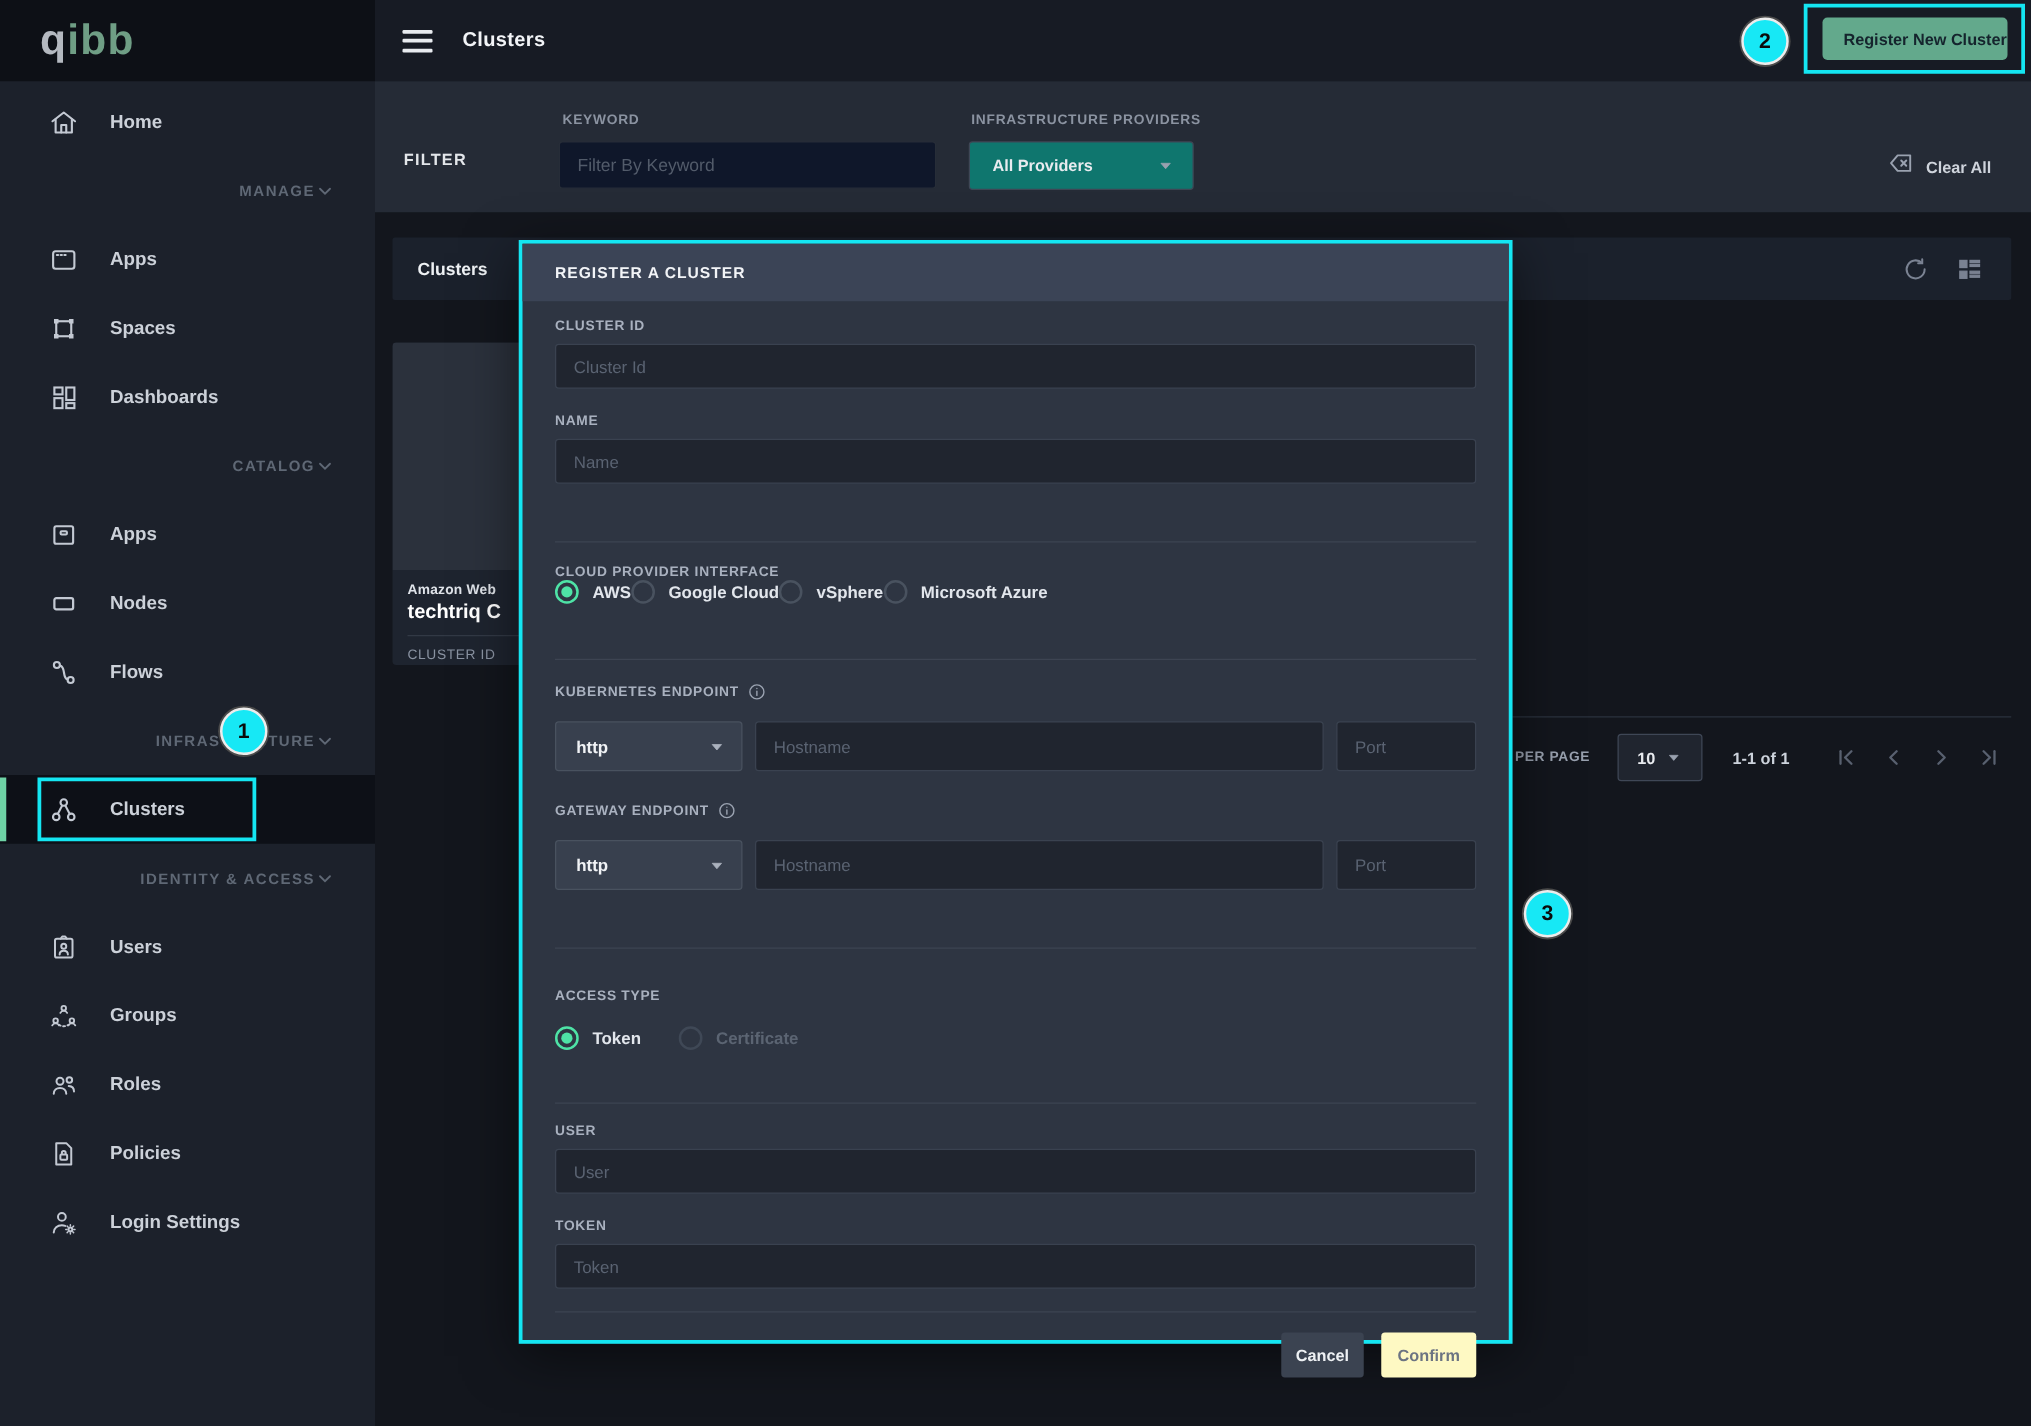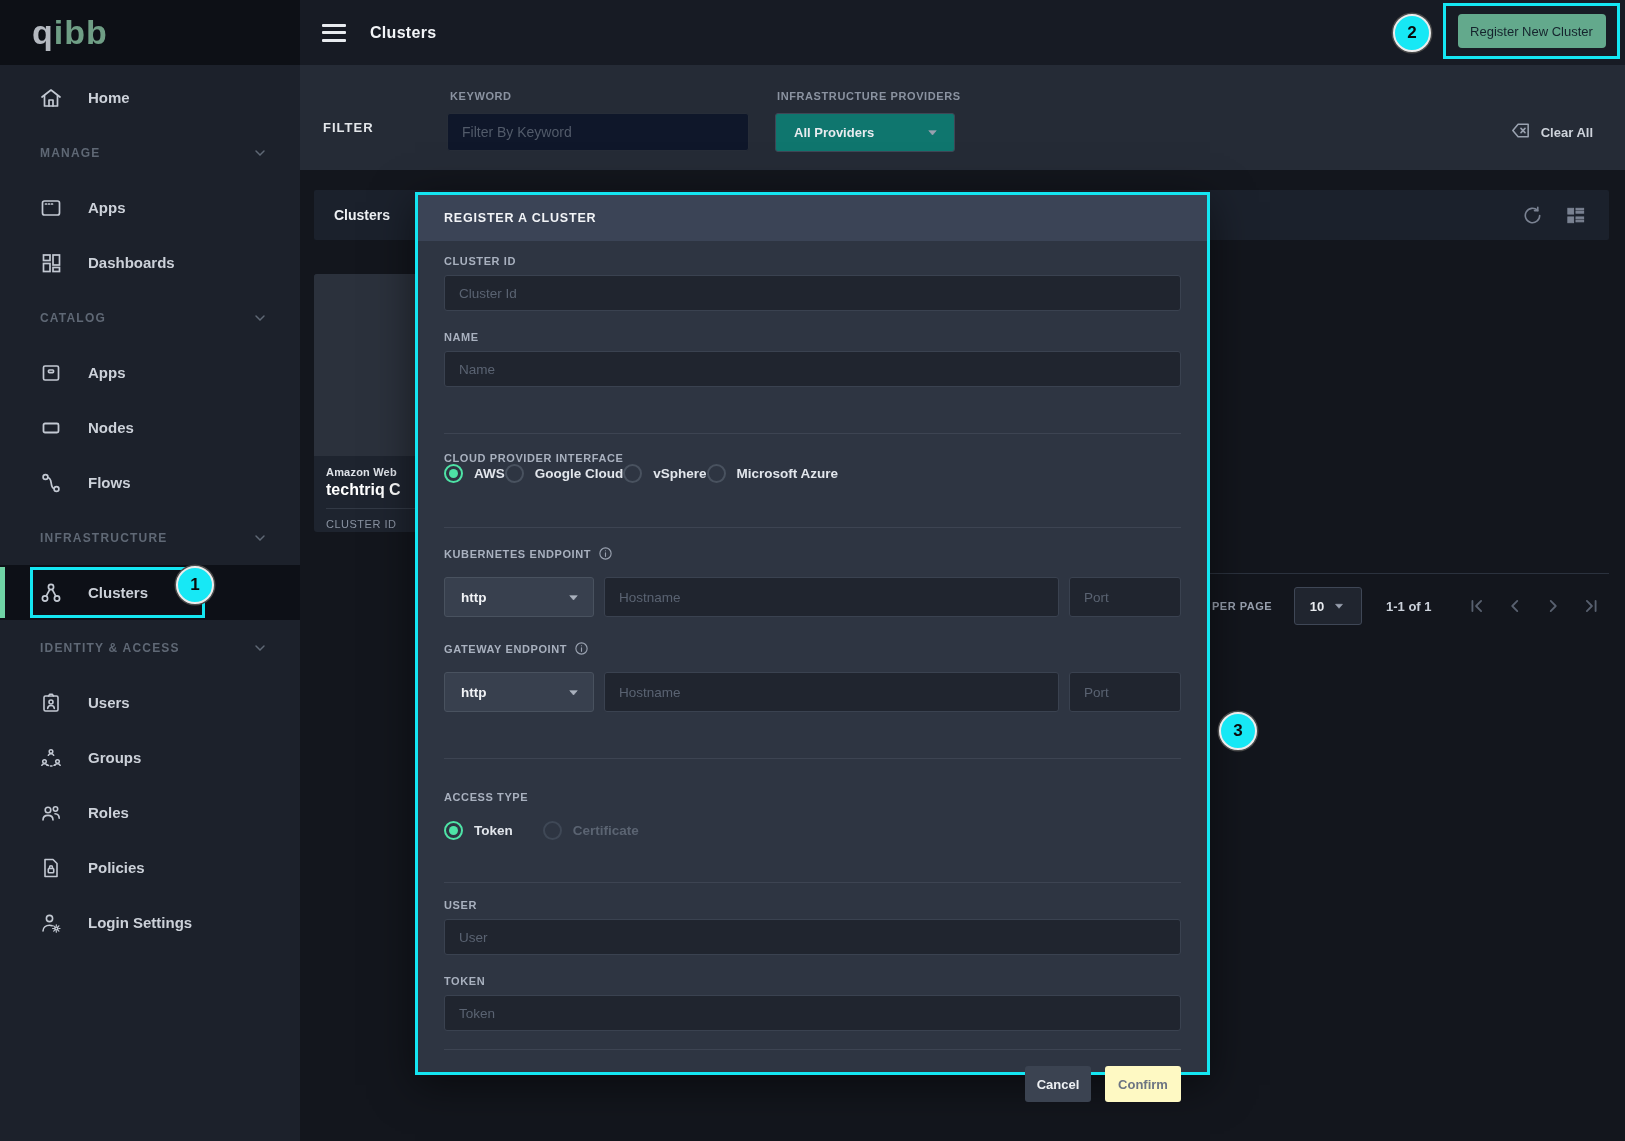--- a/index.html
+++ b/index.html
@@ -8,40 +8,40 @@
   .root { position:relative; width:1625px; height:1141px; }
 
   
   .sidebar { position:absolute; left:0; top:0; width:300px; height:1141px; background:#1c212b; z-index:2; }
   .logo-area { height:65px; background:#0d1016; display:flex; align-items:center; padding-left:32px; }
   .logo { font-size:34px; font-weight:bold; letter-spacing:1px; }
   .logo .q { color:#b4b9c0; }
   .logo .ibb { color:#6f9e85; }
   .nav { padding-top:5px; }
   .nav-row { height:55px; display:flex; align-items:center; position:relative; }
-  .nav-section { padding:0 32px 0 40px; }
+  .nav-section { padding:0 32px 0 40px;text-align:right; }
   .nav-section .sec-label { font-size:12px; font-weight:bold; letter-spacing:1.2px; color:#5f6875; flex:1; }
   .nav-section .chev { color:#5f6875; display:flex; }
   .nav-item { cursor:pointer; }
   .nav-item .nicon { position:absolute; left:38px; width:26px; height:26px; display:flex; align-items:center; justify-content:center; }
   .nav-item .nicon svg { stroke:#c3c9d3; }
   .nav-item .nlabel { margin-left:88px; font-size:15px; font-weight:bold; color:#ccd1d9; }
   .nav-item.active { background:#0d1017; }
   .nav-item.active::before { content:""; position:absolute; left:0; top:2px; bottom:2px; width:5px; background:#6fd3a6; }
   .cyan-outline { position:absolute; border:3px solid #14e6f2; pointer-events:none; }
   .clusters-outline { left:30px; top:2px; width:175px; height:51px; }
 
   
   .topbar { position:absolute; left:300px; top:0; width:1325px; height:65px; background:#171b24; display:flex; align-items:center; }
   .hamburger { margin-left:22px; width:24px; height:18px; display:flex; flex-direction:column; justify-content:space-between; cursor:pointer; }
   .hamburger span { display:block; height:3px; background:#e8ebef; border-radius:1px; }
   .page-title { margin-left:24px; font-size:16px; font-weight:bold; color:#f2f4f7; letter-spacing:.3px; }
   .register-wrap { position:absolute; right:5px; top:3px; width:177px; height:56px; border:3px solid #14e6f2; display:flex; align-items:center; justify-content:center; }
   .register-btn { width:148px; height:34px; background:#63a98c; border:none; border-radius:4px; font-family:inherit;
-    font-size:13px; font-weight:normal; color:#15242d; cursor:pointer; }
+    font-size:13px; font-weight:bold; color:#15242d; cursor:pointer;text-align:right; }
 
   
   .filterbar { position:absolute; left:300px; top:65px; width:1325px; height:105px; background:#252b36; }
   .filter-label { position:absolute; left:23px; top:55px; font-size:13px; font-weight:bold; letter-spacing:1px; color:#e3e6ea; }
   .f-group-label { position:absolute; font-size:11px; font-weight:bold; letter-spacing:.6px; color:#8b93a1; top:25px; }
   .kw-label { left:150px; }
   .keyword-input { position:absolute; left:147px; top:48px; width:302px; height:38px; background:#0f172a; border:1px solid #272d38;
     border-radius:3px; color:#dfe3e9; font-size:14px; padding:0 14px; font-family:inherit; }
   .keyword-input::placeholder { color:#525b6a; }
   .prov-label { left:477px; }
@@ -162,20 +162,32 @@
           <svg width="24" height="24" viewBox="0 0 24 24" fill="none" stroke-width="1.7" stroke-linecap="round">
               <rect x="3.5" y="5" width="17" height="14" rx="2"></rect>
               <line x1="6.5" y1="8" x2="7.5" y2="8"></line>
               <line x1="9.5" y1="8" x2="10.5" y2="8"></line>
               <line x1="12.5" y1="8" x2="13.5" y2="8"></line>
             </svg>
         </span>
         <span class="nlabel">Apps</span>
       </div>
 
+      <div class="nav-row nav-item">
+        <span class="nicon">
+          <svg width="24" height="24" viewBox="0 0 24 24" fill="none" stroke-width="1.7">
+              <rect x="6" y="6" width="12" height="12"></rect>
+              <rect x="4.2" y="4.2" width="3.6" height="3.6" fill="#c3c9d3" stroke="none"></rect>
+              <rect x="16.2" y="4.2" width="3.6" height="3.6" fill="#c3c9d3" stroke="none"></rect>
+              <rect x="4.2" y="16.2" width="3.6" height="3.6" fill="#c3c9d3" stroke="none"></rect>
+              <rect x="16.2" y="16.2" width="3.6" height="3.6" fill="#c3c9d3" stroke="none"></rect>
+            </svg>
+        </span>
+        <span class="nlabel">Spaces</span>
+      </div>
 
       <div class="nav-row nav-item">
         <span class="nicon">
           <svg width="24" height="24" viewBox="0 0 24 24" fill="none" stroke-width="1.7">
               <rect x="4.5" y="4" width="6.5" height="5.5"></rect>
               <rect x="4.5" y="12.5" width="6.5" height="8"></rect>
               <rect x="14" y="4" width="6.5" height="10"></rect>
               <rect x="14" y="16.5" width="6.5" height="4"></rect>
             </svg>
         </span>

